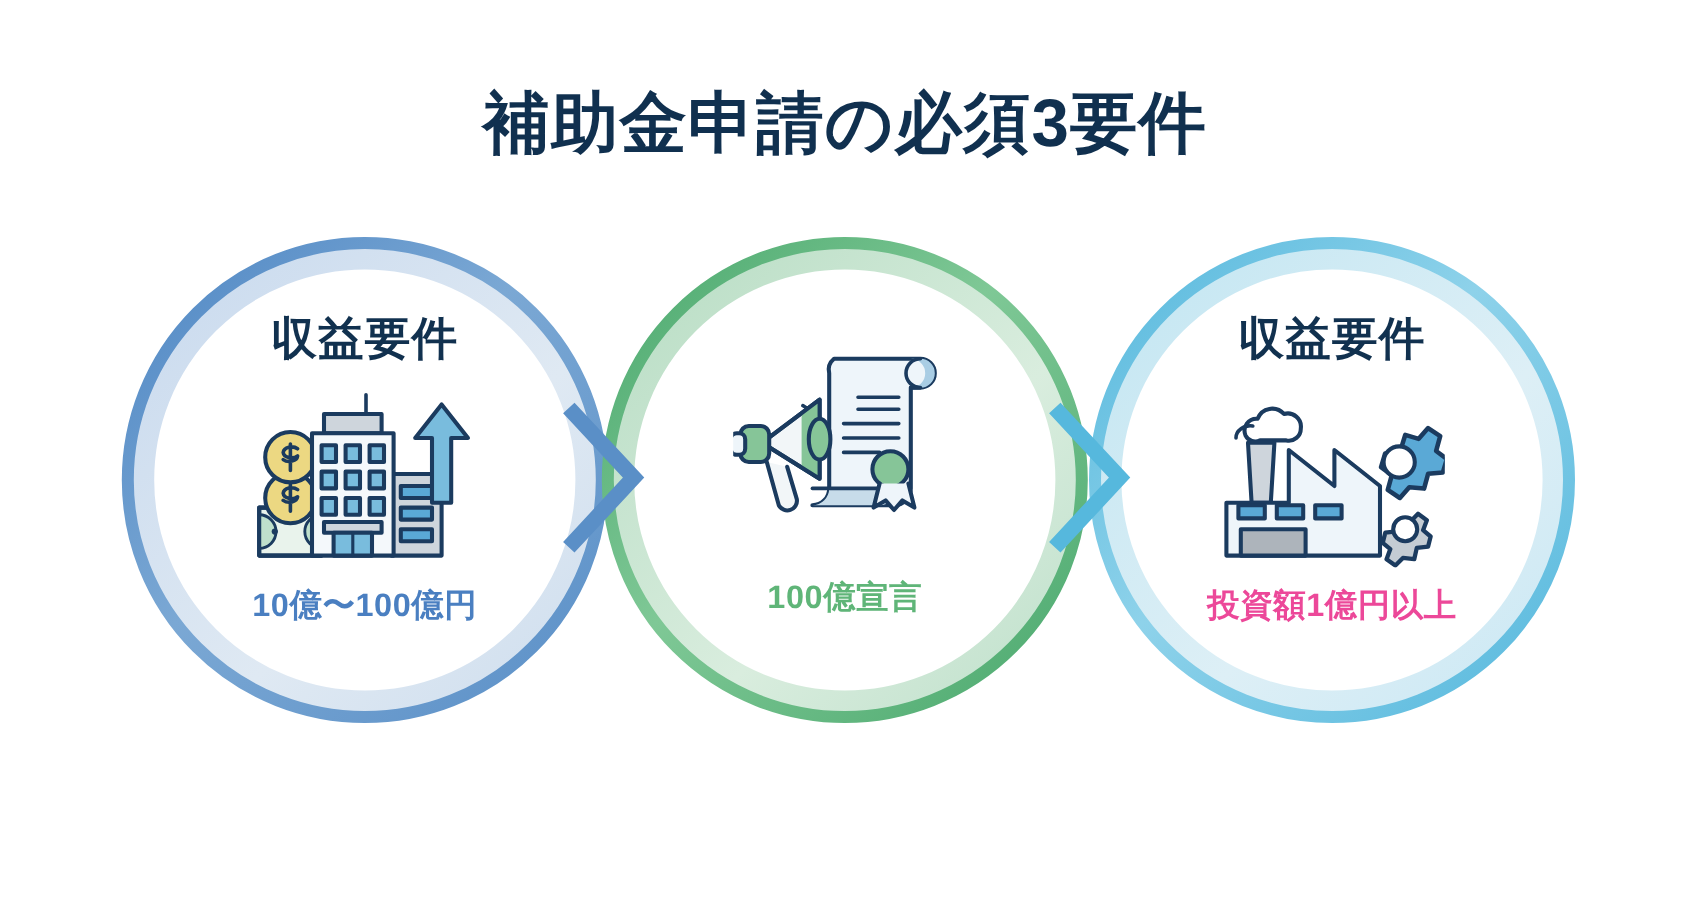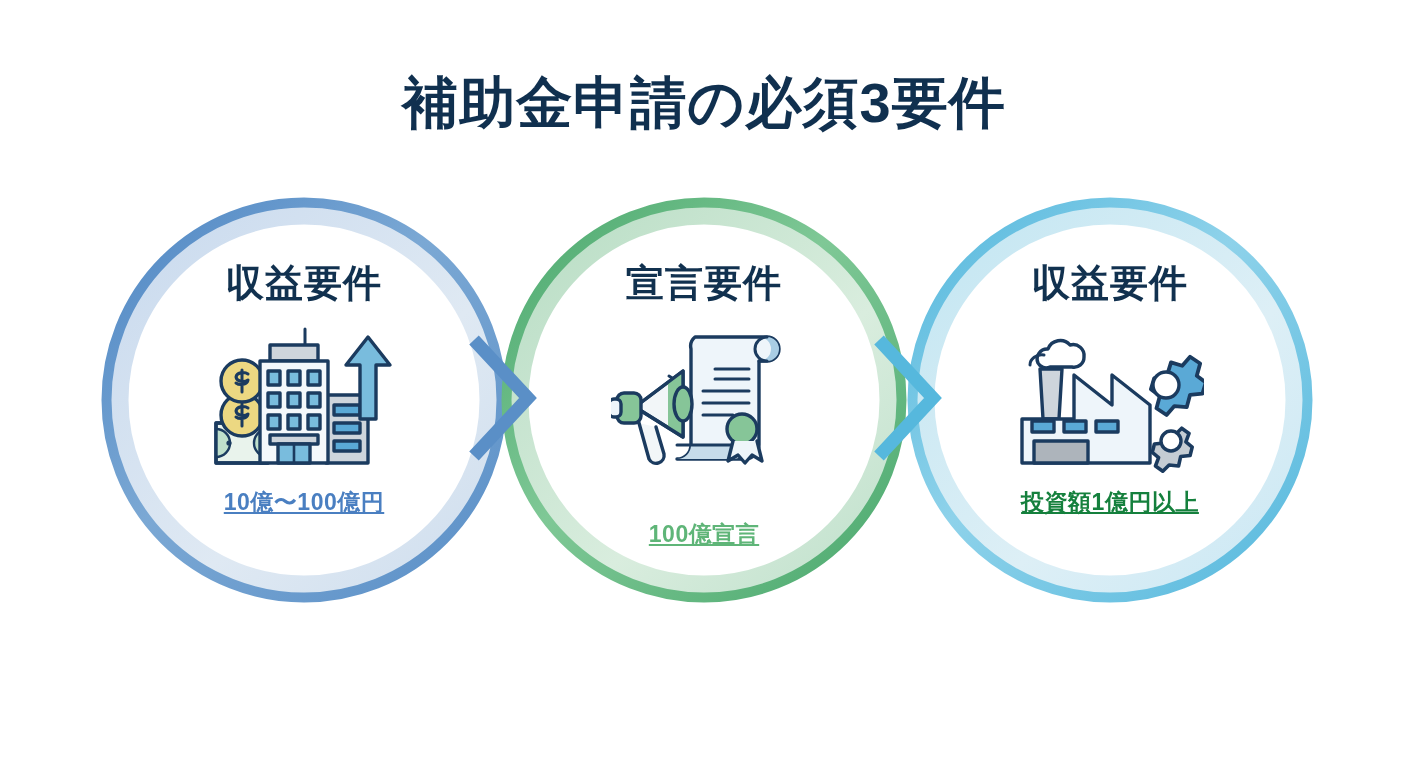--- a/index.html
+++ b/index.html
@@ -84,26 +84,25 @@
     margin-top: 18px;
     width: 190px;
     height: 155px;
     display: flex;
     align-items: center;
     justify-content: center;
   }
   .node-icon svg { display: block; }
   .node-sub {
     margin-top: 16px;
-    font-size: 23px;
+    font-size: 27px;
     font-weight: bold;
     letter-spacing: 0.5px;
     white-space: nowrap;
     line-height: 1;
-    text-decoration: underline;
   }
 
   
   .connector {
     position: absolute;
     top: 190px;
     width: 120px;
     height: 420px;
     z-index: 4;
     pointer-events: none;
@@ -200,21 +199,20 @@
             <stop offset="0%" stop-color="#b8ddc4"></stop>
             <stop offset="60%" stop-color="#d9edde"></stop>
             <stop offset="100%" stop-color="#bfe0cb"></stop>
           </linearGradient>
         </defs>
         <circle cx="210" cy="210" r="197" fill="none" stroke="url(#g2outer)" stroke-width="11"></circle>
         <circle cx="210" cy="210" r="184" fill="none" stroke="url(#g2inner)" stroke-width="17"></circle>
       </svg>
 
       <div class="node-content">
-        <div class="node-title">宣言要件</div>
         <div class="node-icon">
           <svg width="186" height="150" viewBox="0 0 186 150">
             <g stroke="#1b3b5f" stroke-width="3.4" stroke-linejoin="round" stroke-linecap="round" fill="none">
 
               <path d="M84 14 h72 a12 12 0 0 1 0 24 h-8 v84 a14 14 0 0 1 -14 14 H66 a14 14 0 0 0 14 -14 V26 a12 12 0 0 1 4 -12 z" fill="#eef5fa"></path>
               <path d="M148 14 a12 12 0 0 1 0 24 h8 a12 12 0 0 0 0 -24 z" fill="#a9cde4" stroke="none"></path>
               <path d="M156 14 a12 12 0 0 0 0 24 h-8" stroke="#1b3b5f" stroke-width="3" fill="none"></path>
               <path d="M66 122 h70 a14 14 0 0 1 -14 14 H66 a14 14 0 0 0 14 -14 z" fill="#c7dcea" stroke="none"></path>
               <path d="M66 122 h70" stroke="#1b3b5f" stroke-width="3"></path>
 
@@ -280,21 +278,21 @@
               <rect x="18" y="118" width="54" height="22" fill="#adb4bb"></rect>
 
               <path d="M136 34 l10 3 l7 -8 l9 6 l-3 11 l8 6 l-3 10 l-11 1 l-3 11 l-11 -1 l-7 8 l-9 -6 l3 -11 l-8 -6 l3 -10 l11 -1 z" fill="#5aa9d6" transform="translate(-4,8) scale(1.12) translate(6,-6)"></path>
               <circle cx="150" cy="62" r="13" fill="#ffffff"></circle>
 
               <path d="M146 104 l8 2 l6 -6 l7 5 l-3 8 l6 5 l-2 8 l-9 1 l-2 9 l-9 -1 l-6 6 l-7 -5 l3 -8 l-6 -5 l2 -8 l9 -1 z" fill="#c4ccd3" transform="translate(4,-4) scale(1.05) translate(-6,4)"></path>
               <circle cx="155" cy="118" r="10" fill="#ffffff"></circle>
             </g>
           </svg>
         </div>
-        <div class="node-sub" style="color:#15803d;">投資額1億円以上</div>
+        <div class="node-sub" style="color:#ec4899;">投資額1億円以上</div>
       </div>
     </div>
   </div>
 
   <div class="connector c1">
     <svg width="120" height="420" viewBox="0 0 120 420">
       <path d="M24 150 L78 208 L24 266" fill="none" stroke="#5a8fc7" stroke-width="13" stroke-linejoin="miter" stroke-linecap="butt"></path>
     </svg>
   </div>
 

